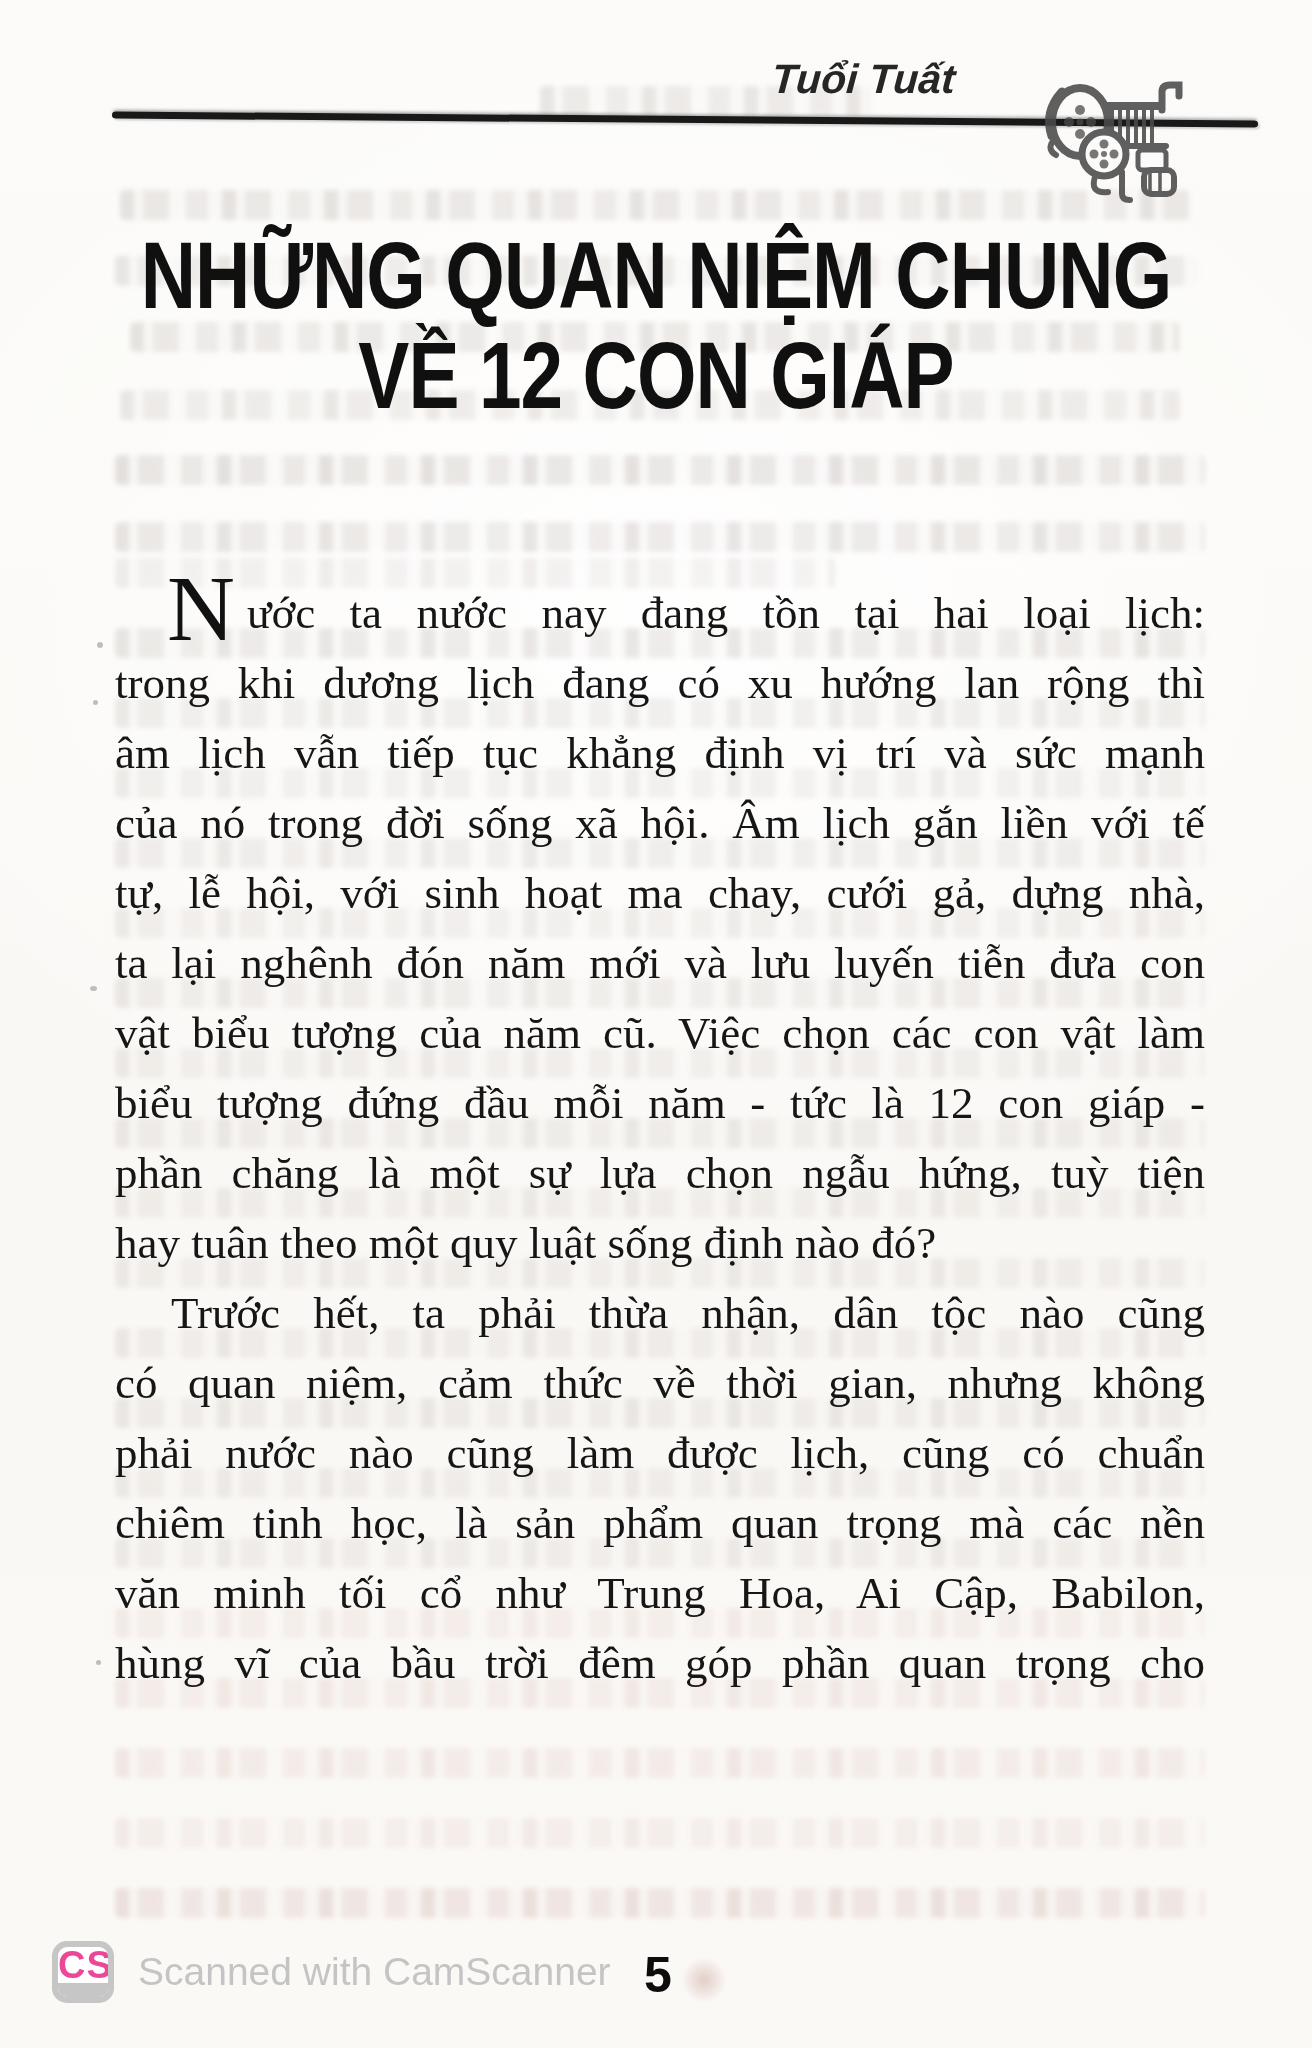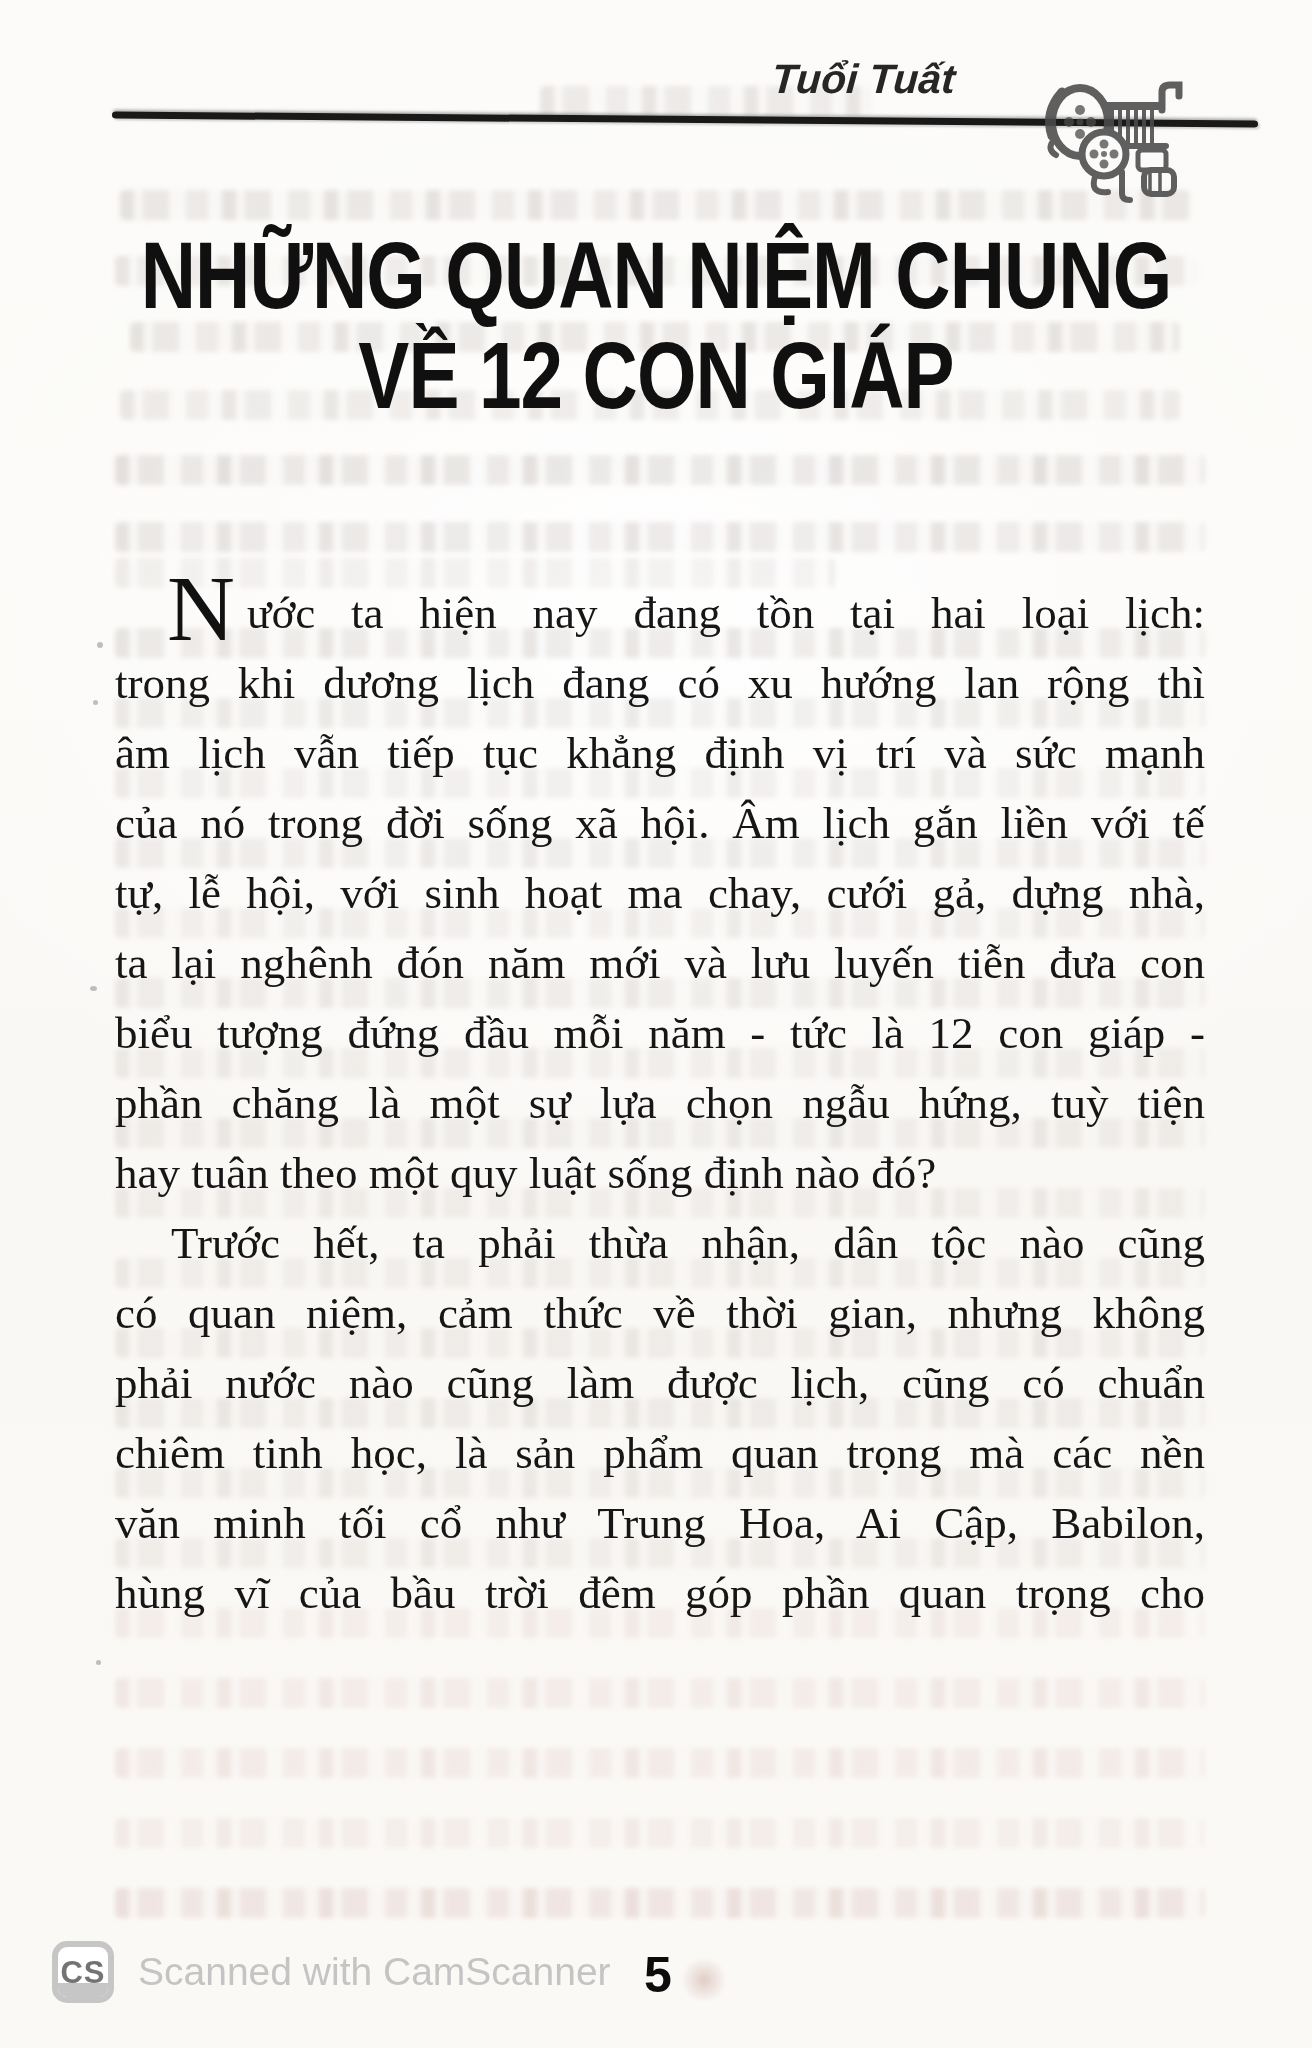--- a/index.html
+++ b/index.html
@@ -67,21 +67,21 @@
   }
   
   .cs-logo{
     position:absolute;left:52px;top:1941px;width:62px;height:62px;z-index:3;
     border:6px solid #c6c6c6;border-radius:15px;box-sizing:border-box;
     background:#fff;overflow:hidden;
   }
   .cs-logo .cs-txt{
     display:block;text-align:center;
     font-family:"Liberation Sans",sans-serif;font-weight:bold;
-    font-size:31px;line-height:36px;color:#737373;letter-spacing:1px;margin-top:8px;
+    font-size:38px;line-height:36px;color:#ec4899;letter-spacing:1px;
   }
   .cs-logo .cs-bar{position:absolute;left:0;right:0;bottom:0;height:14px;background:#c6c6c6;}
   .watermark{
     position:absolute;left:132px;top:1943px;z-index:3;
     font-family:"Liberation Sans",sans-serif;font-size:39px;line-height:58px;
     color:#c4c4c4;letter-spacing:0;margin-left:6px;
   }
   .page-num{
     position:absolute;left:644px;top:1946px;z-index:4;
     font-family:"Liberation Sans",sans-serif;font-weight:bold;
@@ -173,27 +173,28 @@
 
   <div class="rule"></div>
 
   <div class="title-block">
     <div class="title-line">NHỮNG QUAN NIỆM CHUNG</div>
     <div class="title-line">VỀ 12 CON GIÁP</div>
   </div>
 
   <div class="body-text">
     <div class="bline first-p1">
-      <span class="dropcap">N</span><span>ước ta hiện nay đang tồn tại hai loại lịch:</span>
+      <span class="dropcap">N</span><span>ước ta nước nay đang tồn tại hai loại lịch:</span>
     </div>
     <div class="bline">trong khi dương lịch đang có xu hướng lan rộng thì</div>
     <div class="bline">âm lịch vẫn tiếp tục khẳng định vị trí và sức mạnh</div>
     <div class="bline">của nó trong đời sống xã hội. Âm lịch gắn liền với tế</div>
     <div class="bline">tự, lễ hội, với sinh hoạt ma chay, cưới gả, dựng nhà,</div>
     <div class="bline">ta lại nghênh đón năm mới và lưu luyến tiễn đưa con</div>
+    <div class="bline">vật biểu tượng của năm cũ. Việc chọn các con vật làm</div>
     <div class="bline">biểu tượng đứng đầu mỗi năm - tức là 12 con giáp -</div>
     <div class="bline">phần chăng là một sự lựa chọn ngẫu hứng, tuỳ tiện</div>
     <div class="bline noj">hay tuân theo một quy luật sống định nào đó?</div>
 
     <div class="bline ind">Trước hết, ta phải thừa nhận, dân tộc nào cũng</div>
     <div class="bline">có quan niệm, cảm thức về thời gian, nhưng không</div>
     <div class="bline">phải nước nào cũng làm được lịch, cũng có chuẩn</div>
     <div class="bline">chiêm tinh học, là sản phẩm quan trọng mà các nền</div>
     <div class="bline">văn minh tối cổ như Trung Hoa, Ai Cập, Babilon,</div>
     <div class="bline">hùng vĩ của bầu trời đêm góp phần quan trọng cho</div>

